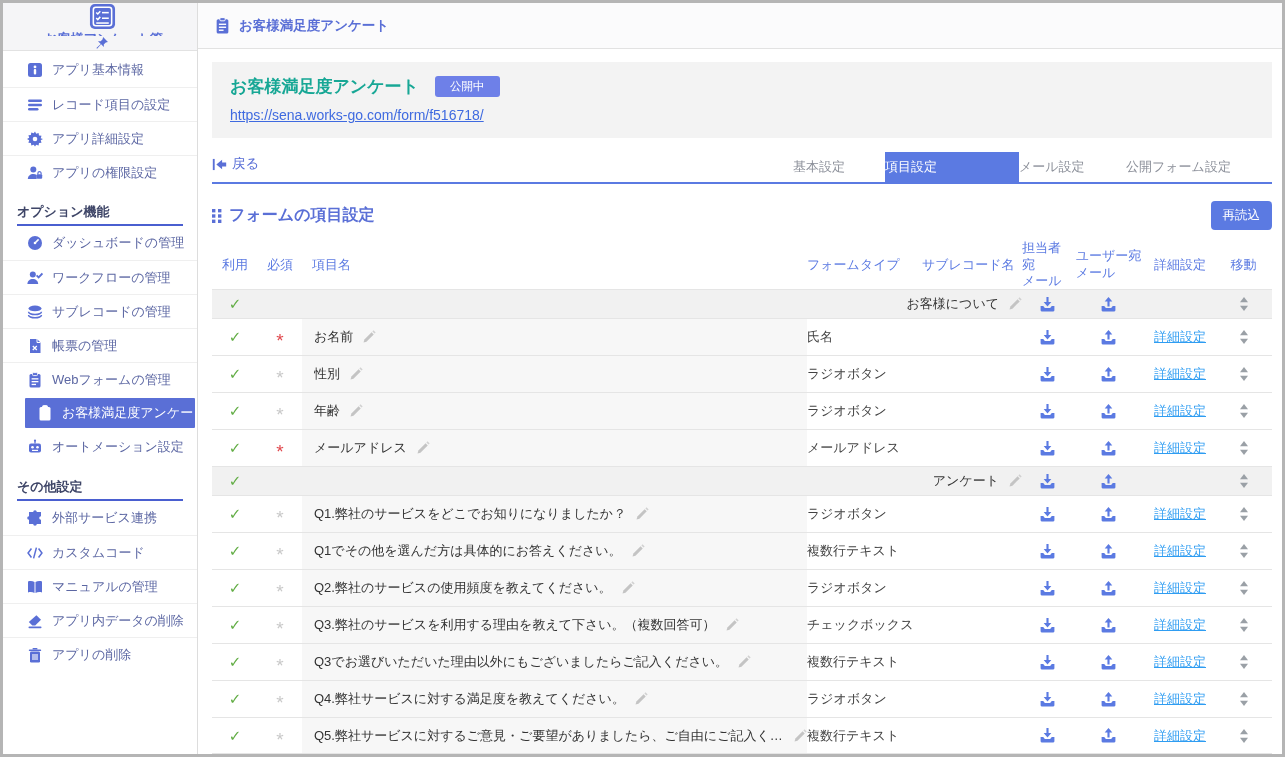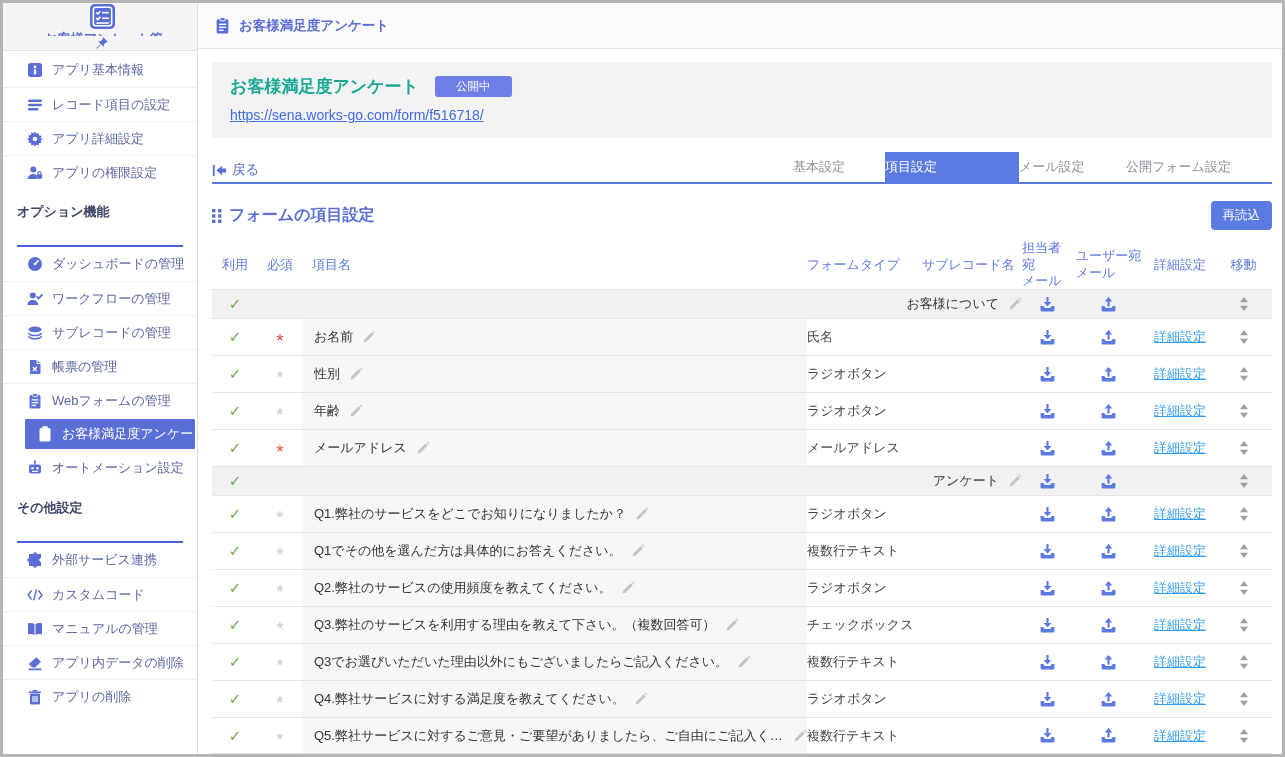--- a/index.html
+++ b/index.html
@@ -25,38 +25,38 @@
   .sb-title{flex:1;margin-left:8px;font-size:13px;font-weight:bold;color:var(--sb-purple);white-space:nowrap;overflow:hidden;}
   .sb-header .pin{width:14px;height:14px;color:var(--sb-purple);flex:none;}
   .sb-menu{flex:1;padding-top:2px;overflow:hidden;}
   .sb-item{height:34px;display:flex;align-items:center;padding-left:24px;font-size:13px;color:#5c67a3;cursor:pointer;border-top:1px solid #efefef;}
   .sb-item:first-child{border-top:none;}
   .sb-item .icon{width:16px;height:16px;color:var(--sb-purple);flex:none;display:inline-flex;}
   .sb-label{margin-left:9px;white-space:nowrap;}
   .sb-item.selected{background:var(--sb-purple);color:#fff;margin:2px 2px 2px 22px;height:30px;padding-left:12px;border-top:none;border-radius:1px;}
   .sb-item.selected .icon{color:#fff;}
   .sb-item.selected + .sb-item{border-top:none;}
-  .sb-heading{margin:14px 14px 0 14px;padding-bottom:24px;font-size:13px;font-weight:bold;color:#3f4668;border-bottom:2px solid #4a5fd0;}
+  .sb-heading{margin:14px 14px 0 14px;padding-bottom:3px;font-size:13px;font-weight:bold;color:#3f4668;border-bottom:2px solid #4a5fd0;}
   .sb-heading + .sb-item{border-top:none;}
 
   
   .main{flex:1;display:flex;flex-direction:column;background:#fff;min-width:0;}
   .topbar{height:48px;background:#fbfbfc;border-bottom:1px solid #e2e2e2;display:flex;align-items:center;padding-left:16px;}
   .topbar .icon{width:17px;height:17px;color:var(--sb-purple);display:inline-flex;}
   .topbar-title{margin-left:8px;font-size:13.5px;font-weight:bold;color:var(--sb-purple);}
   .content{padding:13px 10px 0 14px;}
 
   .info-panel{background:#f3f3f3;padding:13px 18px 14px 18px;}
   .info-row1{display:flex;align-items:center;}
   .form-title{font-size:17px;font-weight:bold;color:var(--teal);}
-  .badge{margin-left:16px;background:var(--badge);color:#fff;font-size:11.5px;padding:3px 21px;border-radius:3px;}
+  .badge{margin-left:16px;background:var(--badge);color:#fff;font-size:11.5px;padding:3px 15px;border-radius:3px;}
   .form-url{display:inline-block;margin-top:9px;font-size:14px;color:var(--link);text-decoration:underline;cursor:pointer;}
 
   .tabrow{margin-top:14px;display:flex;align-items:flex-end;border-bottom:2px solid var(--accent);}
-  .back-link{display:flex;align-items:center;color:var(--sb-purple);font-size:13.5px;cursor:pointer;padding-bottom:3px;}
+  .back-link{display:flex;align-items:center;color:var(--sb-purple);font-size:13.5px;cursor:pointer;padding-bottom:9px;}
   .back-link .icon{width:15px;height:13px;margin-right:5px;display:inline-flex;}
   .tabs{margin-left:auto;display:flex;}
   .tab{height:30px;line-height:30px;text-align:left;font-size:13px;color:#8b8f99;cursor:pointer;}
   .tab:nth-child(1){width:92px;}
   .tab:nth-child(2){width:134px;}
   .tab:nth-child(3){width:107px;}
   .tab:nth-child(4){width:146px;}
   .tab.active{background:var(--accent);color:#fff;}
 
   .section-head{margin-top:17px;display:flex;align-items:center;}

